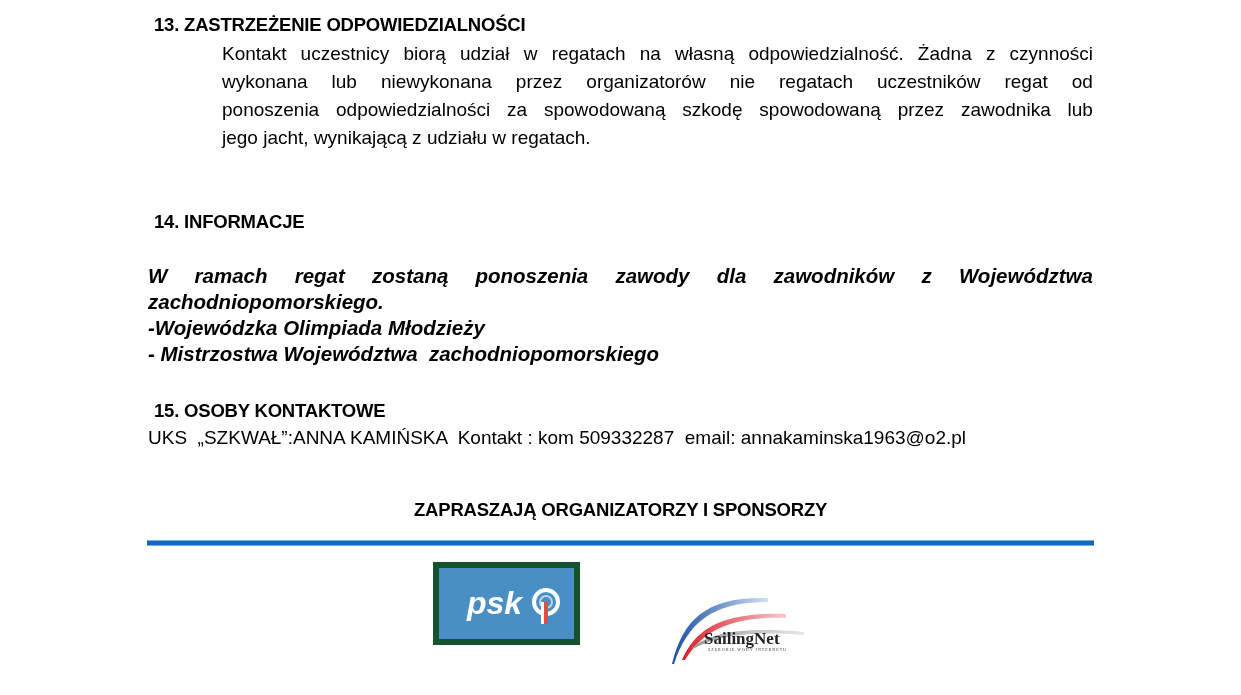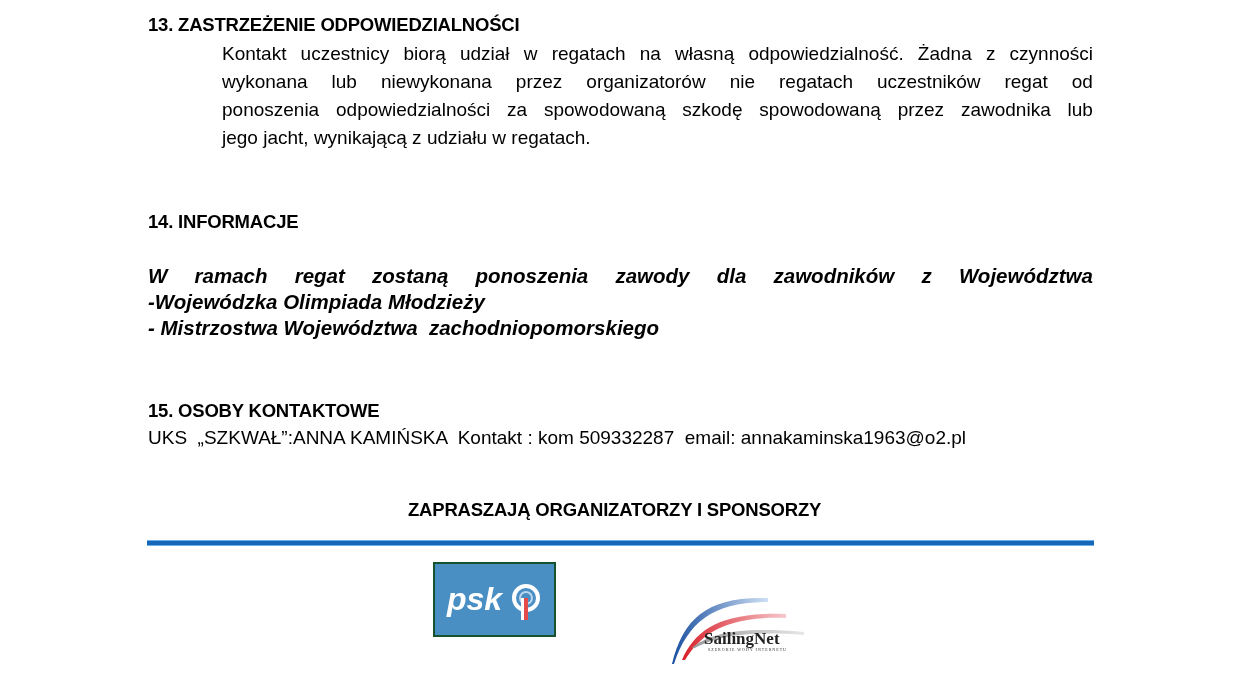--- a/index.html
+++ b/index.html
@@ -1,24 +1,24 @@
 <!DOCTYPE html>
 <html><head>
 <meta charset="utf-8">
 <style>
   html, body { margin: 0; padding: 0; background: #ffffff; }
   body { width: 1241px; height: 695px; position: relative; overflow: hidden; color: #000; }
   .abs { position: absolute; }
-  .heading { font-family: "Liberation Sans", sans-serif; font-weight: bold; font-size: 18.5px; letter-spacing: -0.2px; }
+  .heading { font-family: "Liberation Sans", sans-serif; font-weight: bold; font-size: 18.5px; letter-spacing: -0.2px; margin-left: 6px; }
   .body-text { font-family: "Liberation Sans", sans-serif; font-size: 19px; }
   .justify-line { display: flex; justify-content: space-between; width: 871px; white-space: nowrap; }
   .justify-line span { display: inline-block; }
   .italic-bold { font-family: "Liberation Sans", sans-serif; font-style: italic; font-weight: bold; font-size: 20.5px; }
   .rule { position: absolute; left: 147px; top: 540px; width: 947px; height: 4px; background: #1667b8; border-top: 1px solid #6fb0e8; border-bottom: 1px solid #6fb0e8; }
-  .psk { position: absolute; left: 433px; top: 562px; width: 119px; height: 71px; background: #4a8fc4; border: 2px solid #14532d; }
+  .psk { position: absolute; left: 433px; top: 562px; width: 119px; height: 71px; background: #4a8fc4; border: 6px solid #14532d; padding-left: 16px; }
   .sail { position: absolute; left: 668px; top: 588px; width: 140px; height: 78px; }
 </style>
 </head>
 <body>
 
 <div class="abs heading" style="left:148px; top:14px;">13. ZASTRZEŻENIE ODPOWIEDZIALNOŚCI</div>
 <div class="abs body-text" style="left:222px; top:40px; line-height:28px;">
   <div class="justify-line" id="l13-0">
       <span>Kontakt</span>
       <span>uczestnicy</span>
@@ -66,20 +66,21 @@
       <span>ramach</span>
       <span>regat</span>
       <span>zostaną</span>
       <span>ponoszenia</span>
       <span>zawody</span>
       <span>dla</span>
       <span>zawodników</span>
       <span>z</span>
       <span>Województwa</span>
     </div>
+  <div>zachodniopomorskiego.</div>
   <div>-Wojewódzka Olimpiada Młodzieży</div>
   <div style="white-space:pre;">- Mistrzostwa Województwa  zachodniopomorskiego</div>
 </div>
 
 <div class="abs heading" style="left:148px; top:400px;">15. OSOBY KONTAKTOWE</div>
 <div class="abs body-text" style="left:148px; top:427px; white-space:pre;">UKS  „SZKWAŁ”:ANNA KAMIŃSKA  Kontakt : kom 509332287  email: annakaminska1963@o2.pl</div>
 
 <div class="abs heading" style="left:408px; top:499px;">ZAPRASZAJĄ ORGANIZATORZY I SPONSORZY</div>
 <div class="rule"></div>
 

